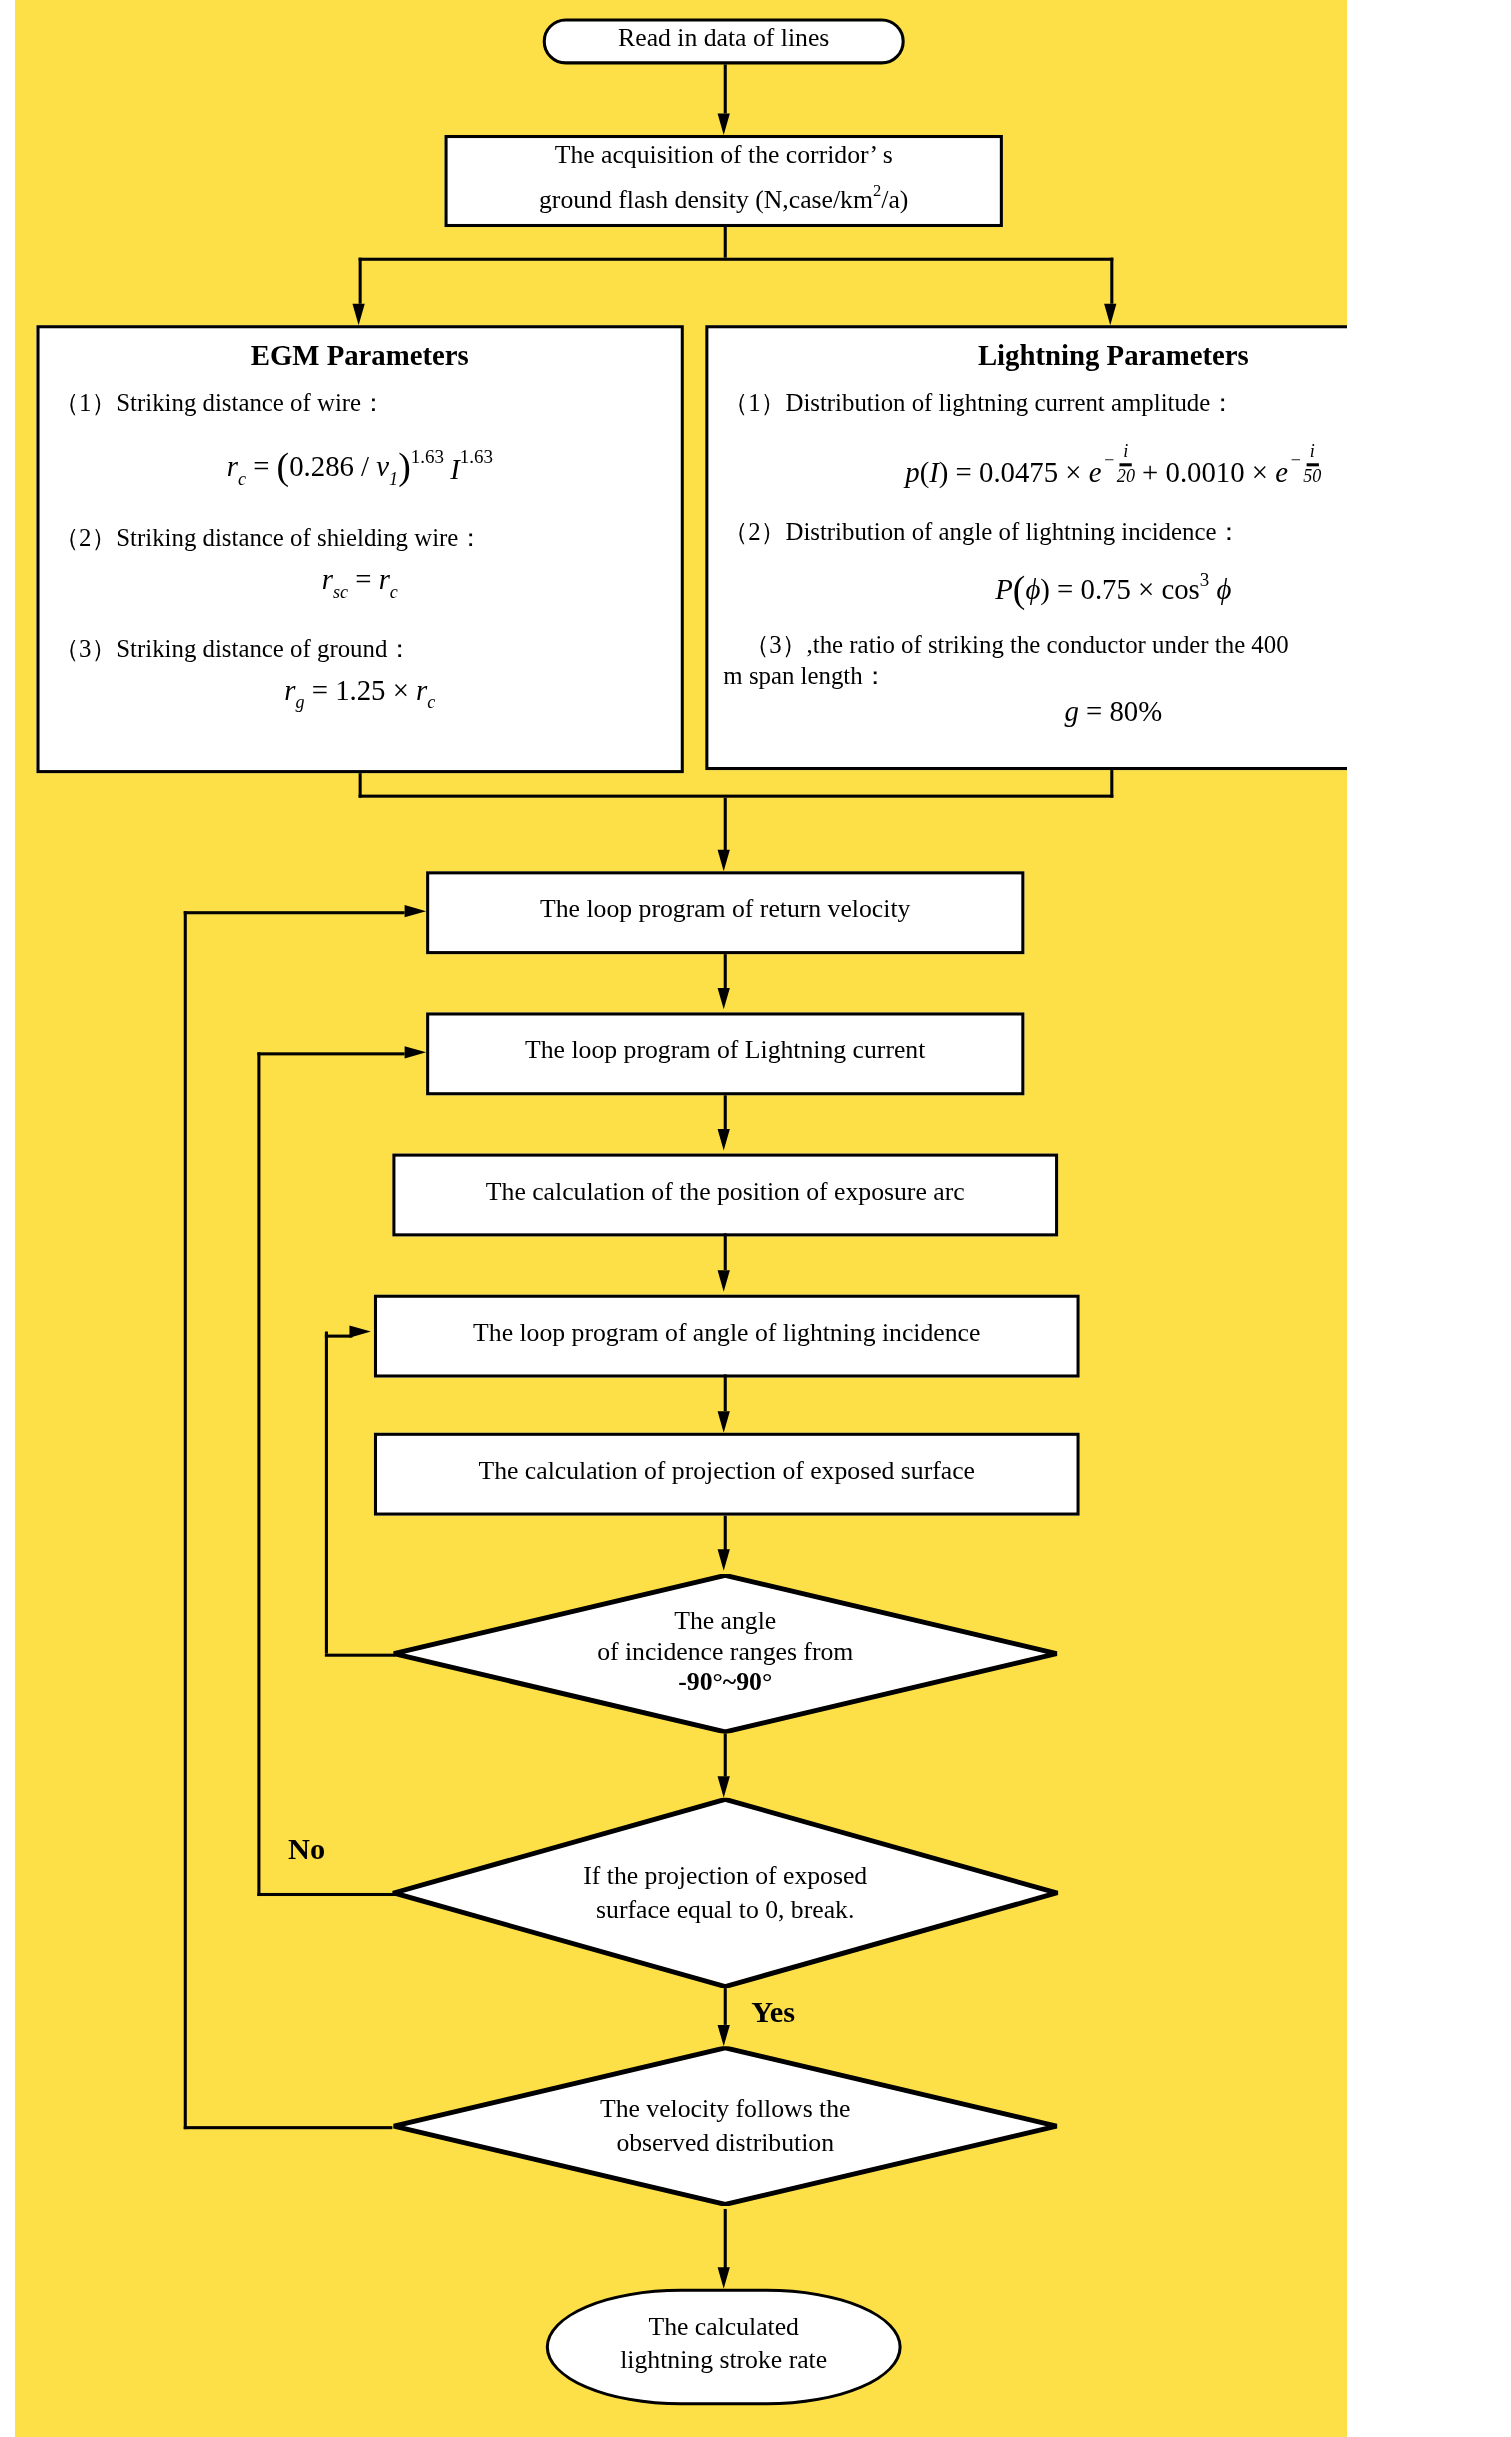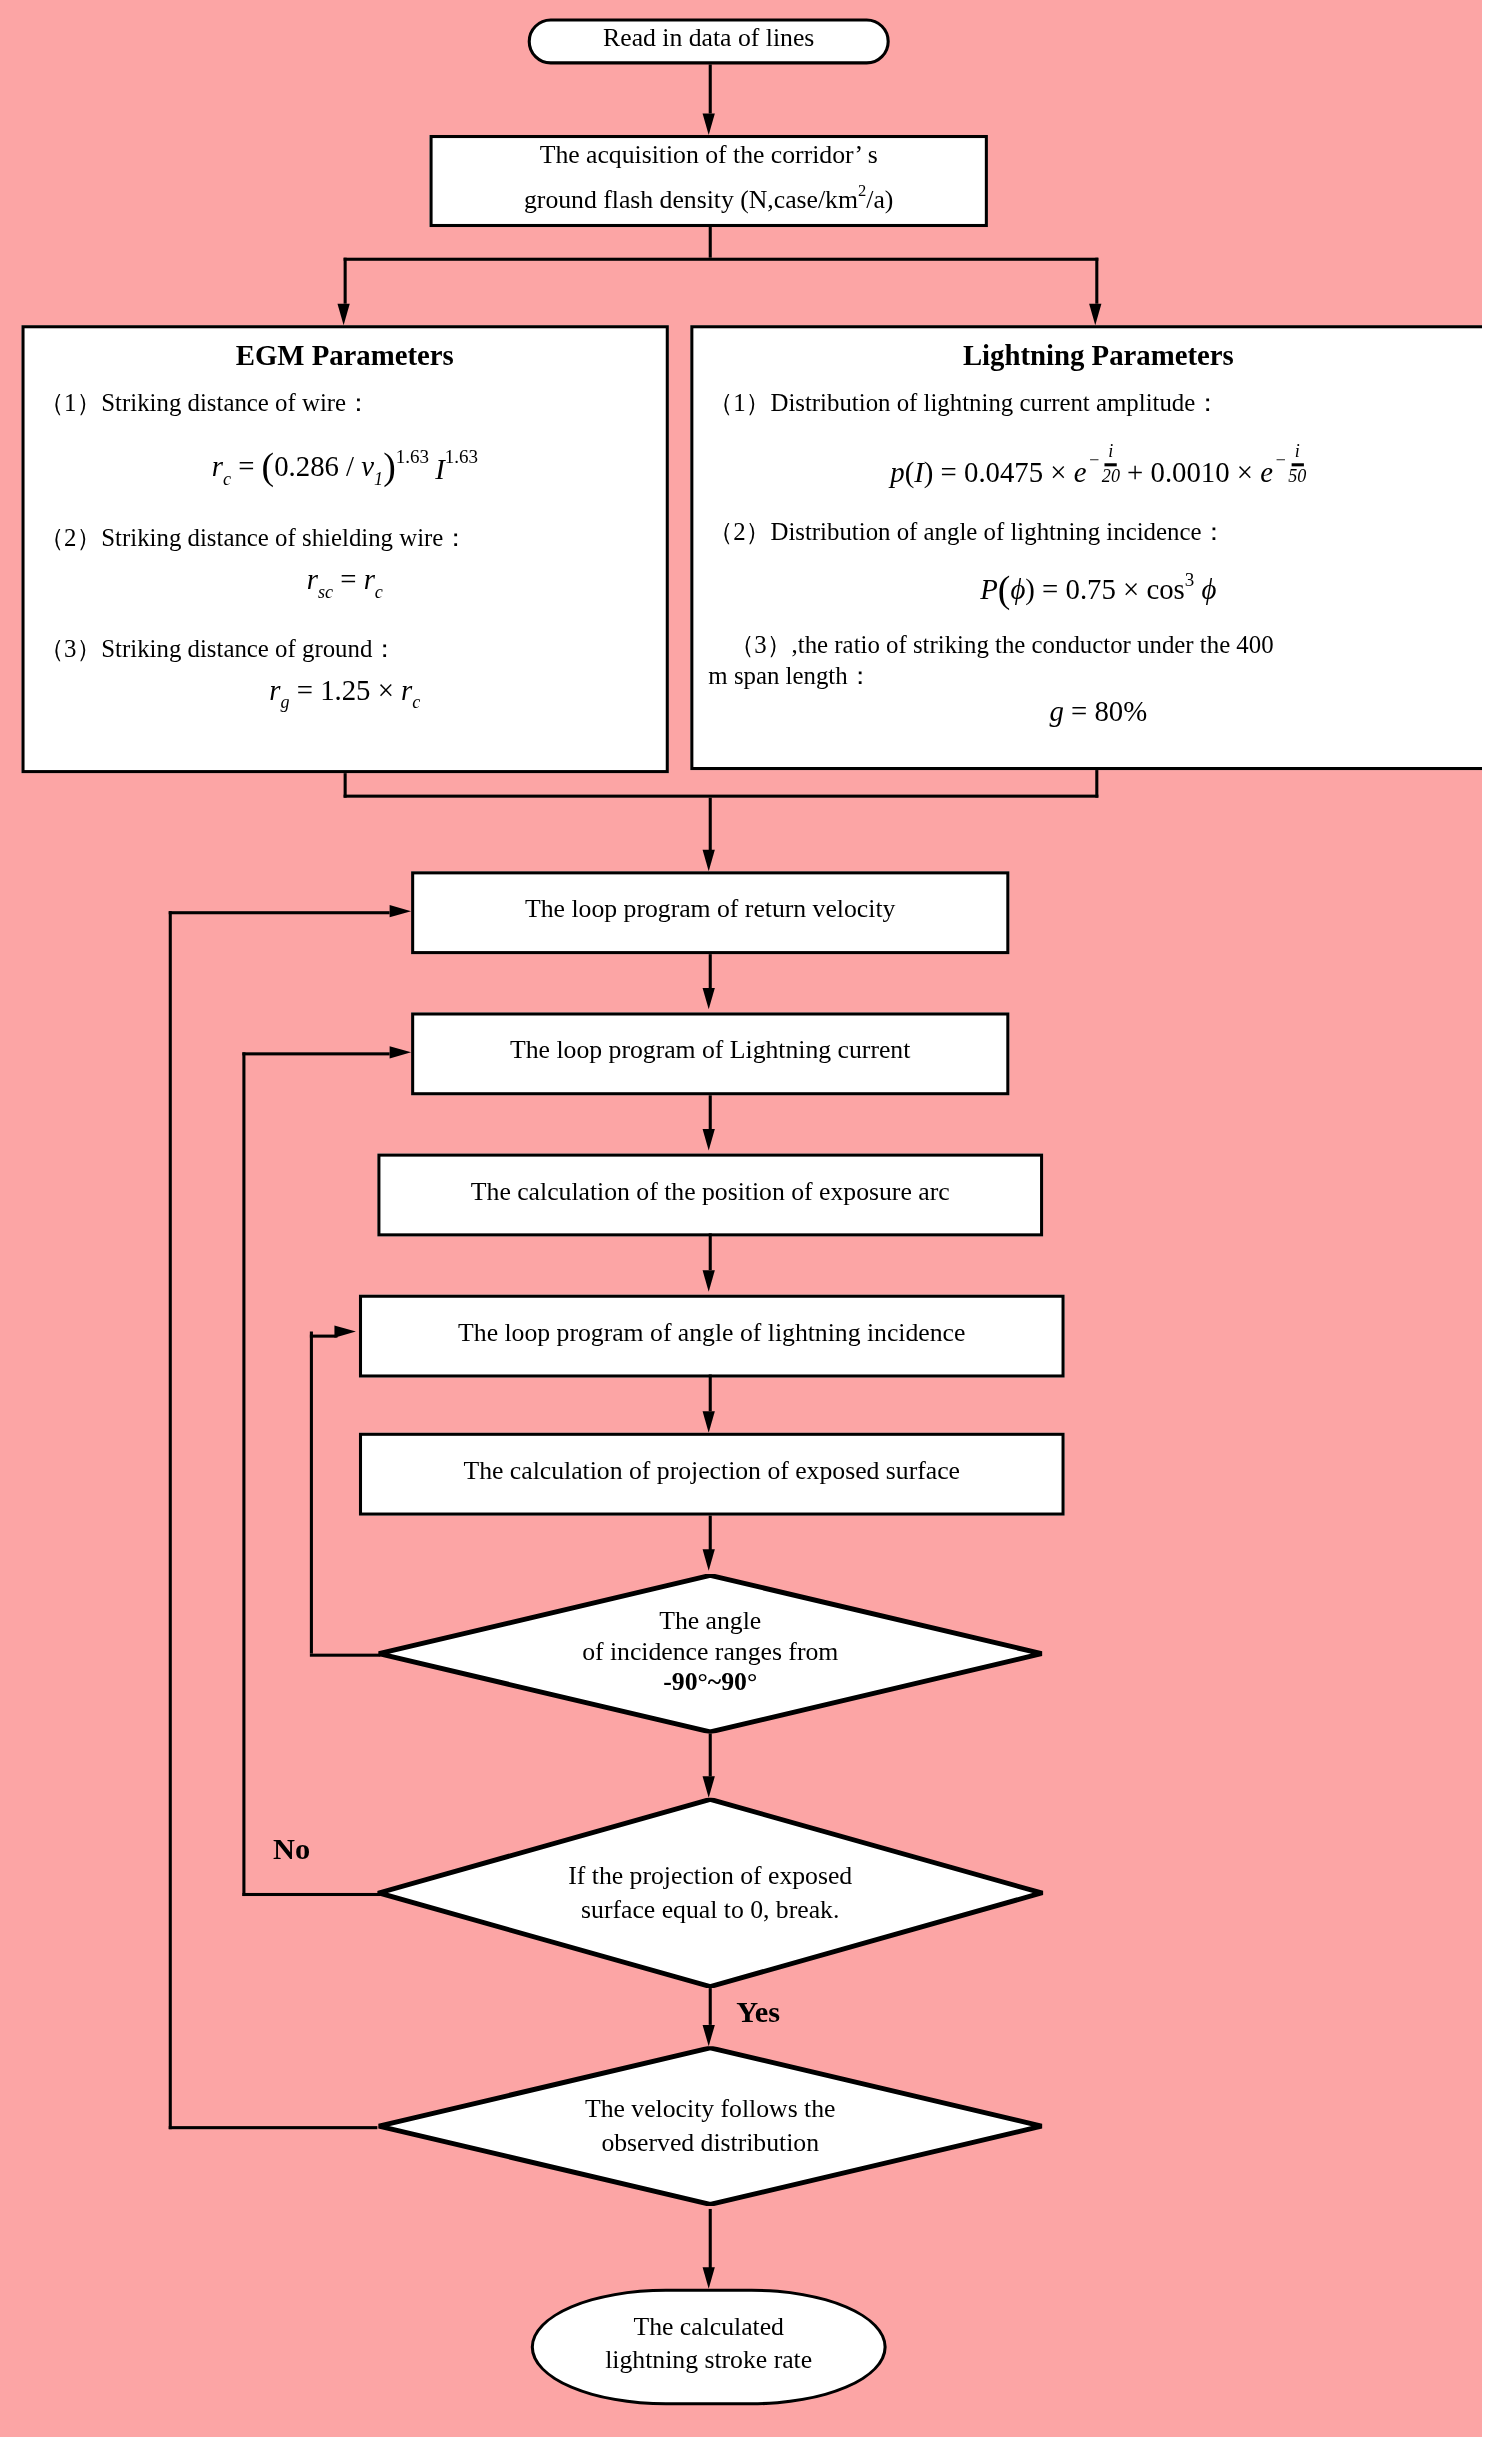--- a/index.html
+++ b/index.html
@@ -1,16 +1,16 @@
 <!DOCTYPE html>
 <html style="font-size:7.9px"><head>
 <meta charset="utf-8">
 <style>
   html,body{margin:0;padding:0;background:#fff;}
-  .viewport{position:relative;width:1482px;height:2438px;overflow:hidden;background:#fca5a5;}
+  .viewport{position:relative;width:1332px;height:2438px;overflow:hidden;background:#fde047;margin-left:15px;}
   .page{position:absolute;left:0;top:0;width:493px;height:795px;
         transform:scale(3.068);transform-origin:0 0;
         font-family:"Liberation Serif","DejaVu Serif",serif;color:#000;}
   .box{position:absolute;background:#fff;border:1px solid #000;
        display:flex;flex-direction:column;align-items:center;justify-content:center;
        text-align:center;box-sizing:border-box;}
   .lbl{font-size:8.4px;line-height:10.8px;}
   .stadium{border-radius:8.9px;}
   .terminal{border-radius:38% / 50%;}
   .vline,.hline{position:absolute;background:#000;}

